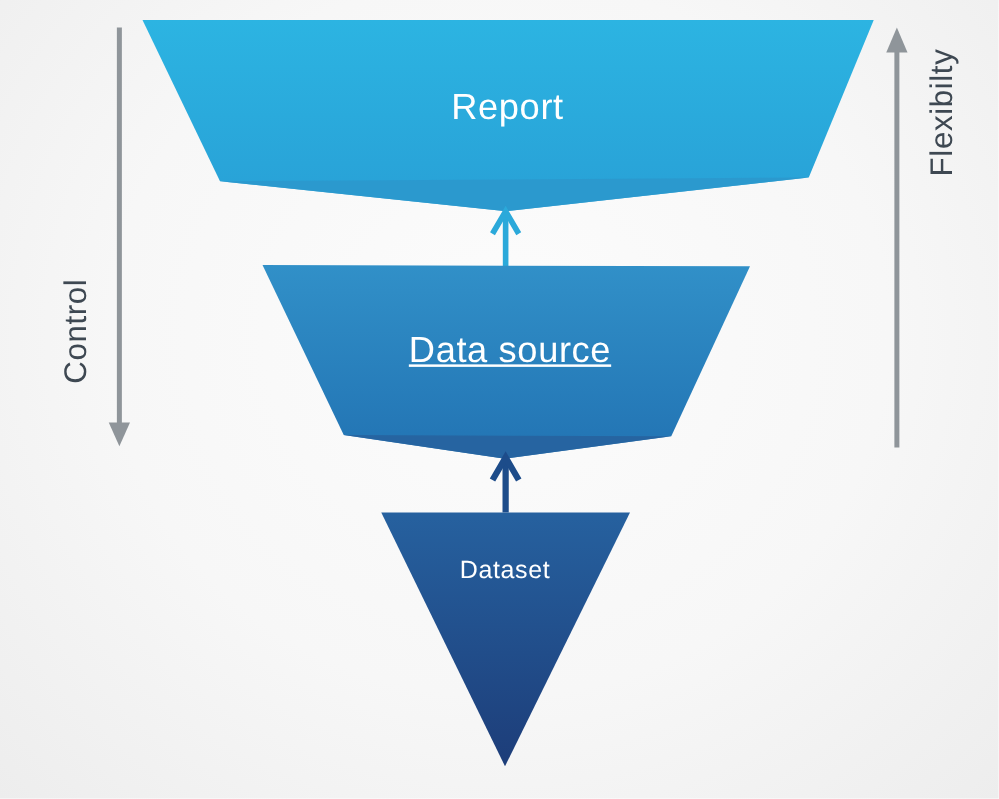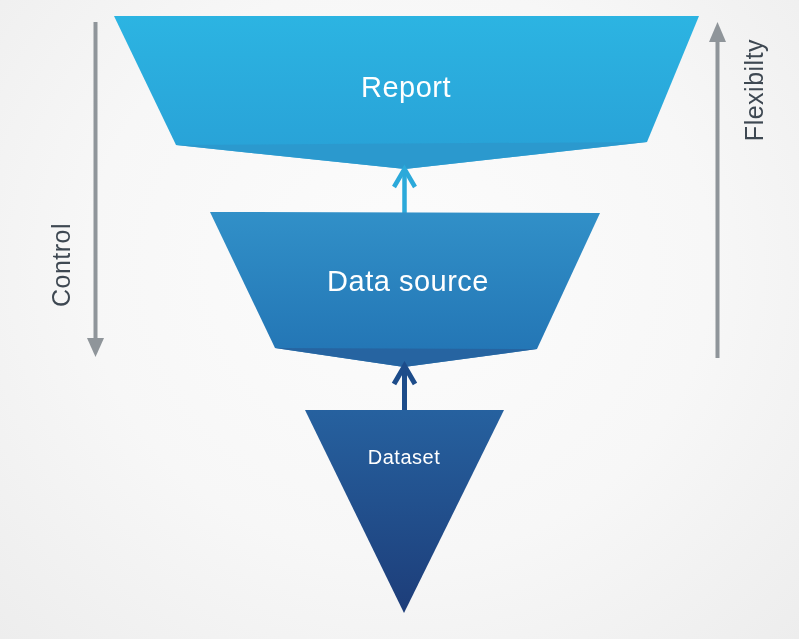--- a/index.html
+++ b/index.html
@@ -71,21 +71,21 @@
     <g>
       <line x1="404.5" y1="410" x2="404.5" y2="369" stroke-width="5" stroke="#1d4c8a"></line>
       <polyline points="394,384 404.5,366 415,384" fill="none" stroke-width="5" stroke="#1d4c8a"></polyline>
     </g>
 
     <polygon points="305,410 504,410 404,613" fill="url(#gradDataset)"></polygon>
   </svg>
 
   <div class="layer-label" style="left:406px; top:87px;">Report</div>
 
-  <div class="layer-label" style="left:408px; top:281px;">Data source</div>
+  <div class="layer-label" style="left:408px; top:281px;text-decoration:underline;">Data source</div>
 
   <div class="layer-label" style="left:404px; top:457px; font-size:20px;">Dataset</div>
 
   <div class="side-label" style="left:61px; top:265px;">Control</div>
 
   <div class="side-label" style="left:754px; top:90px;">Flexibilty</div>
 
 </div>
 
 </body></html>

